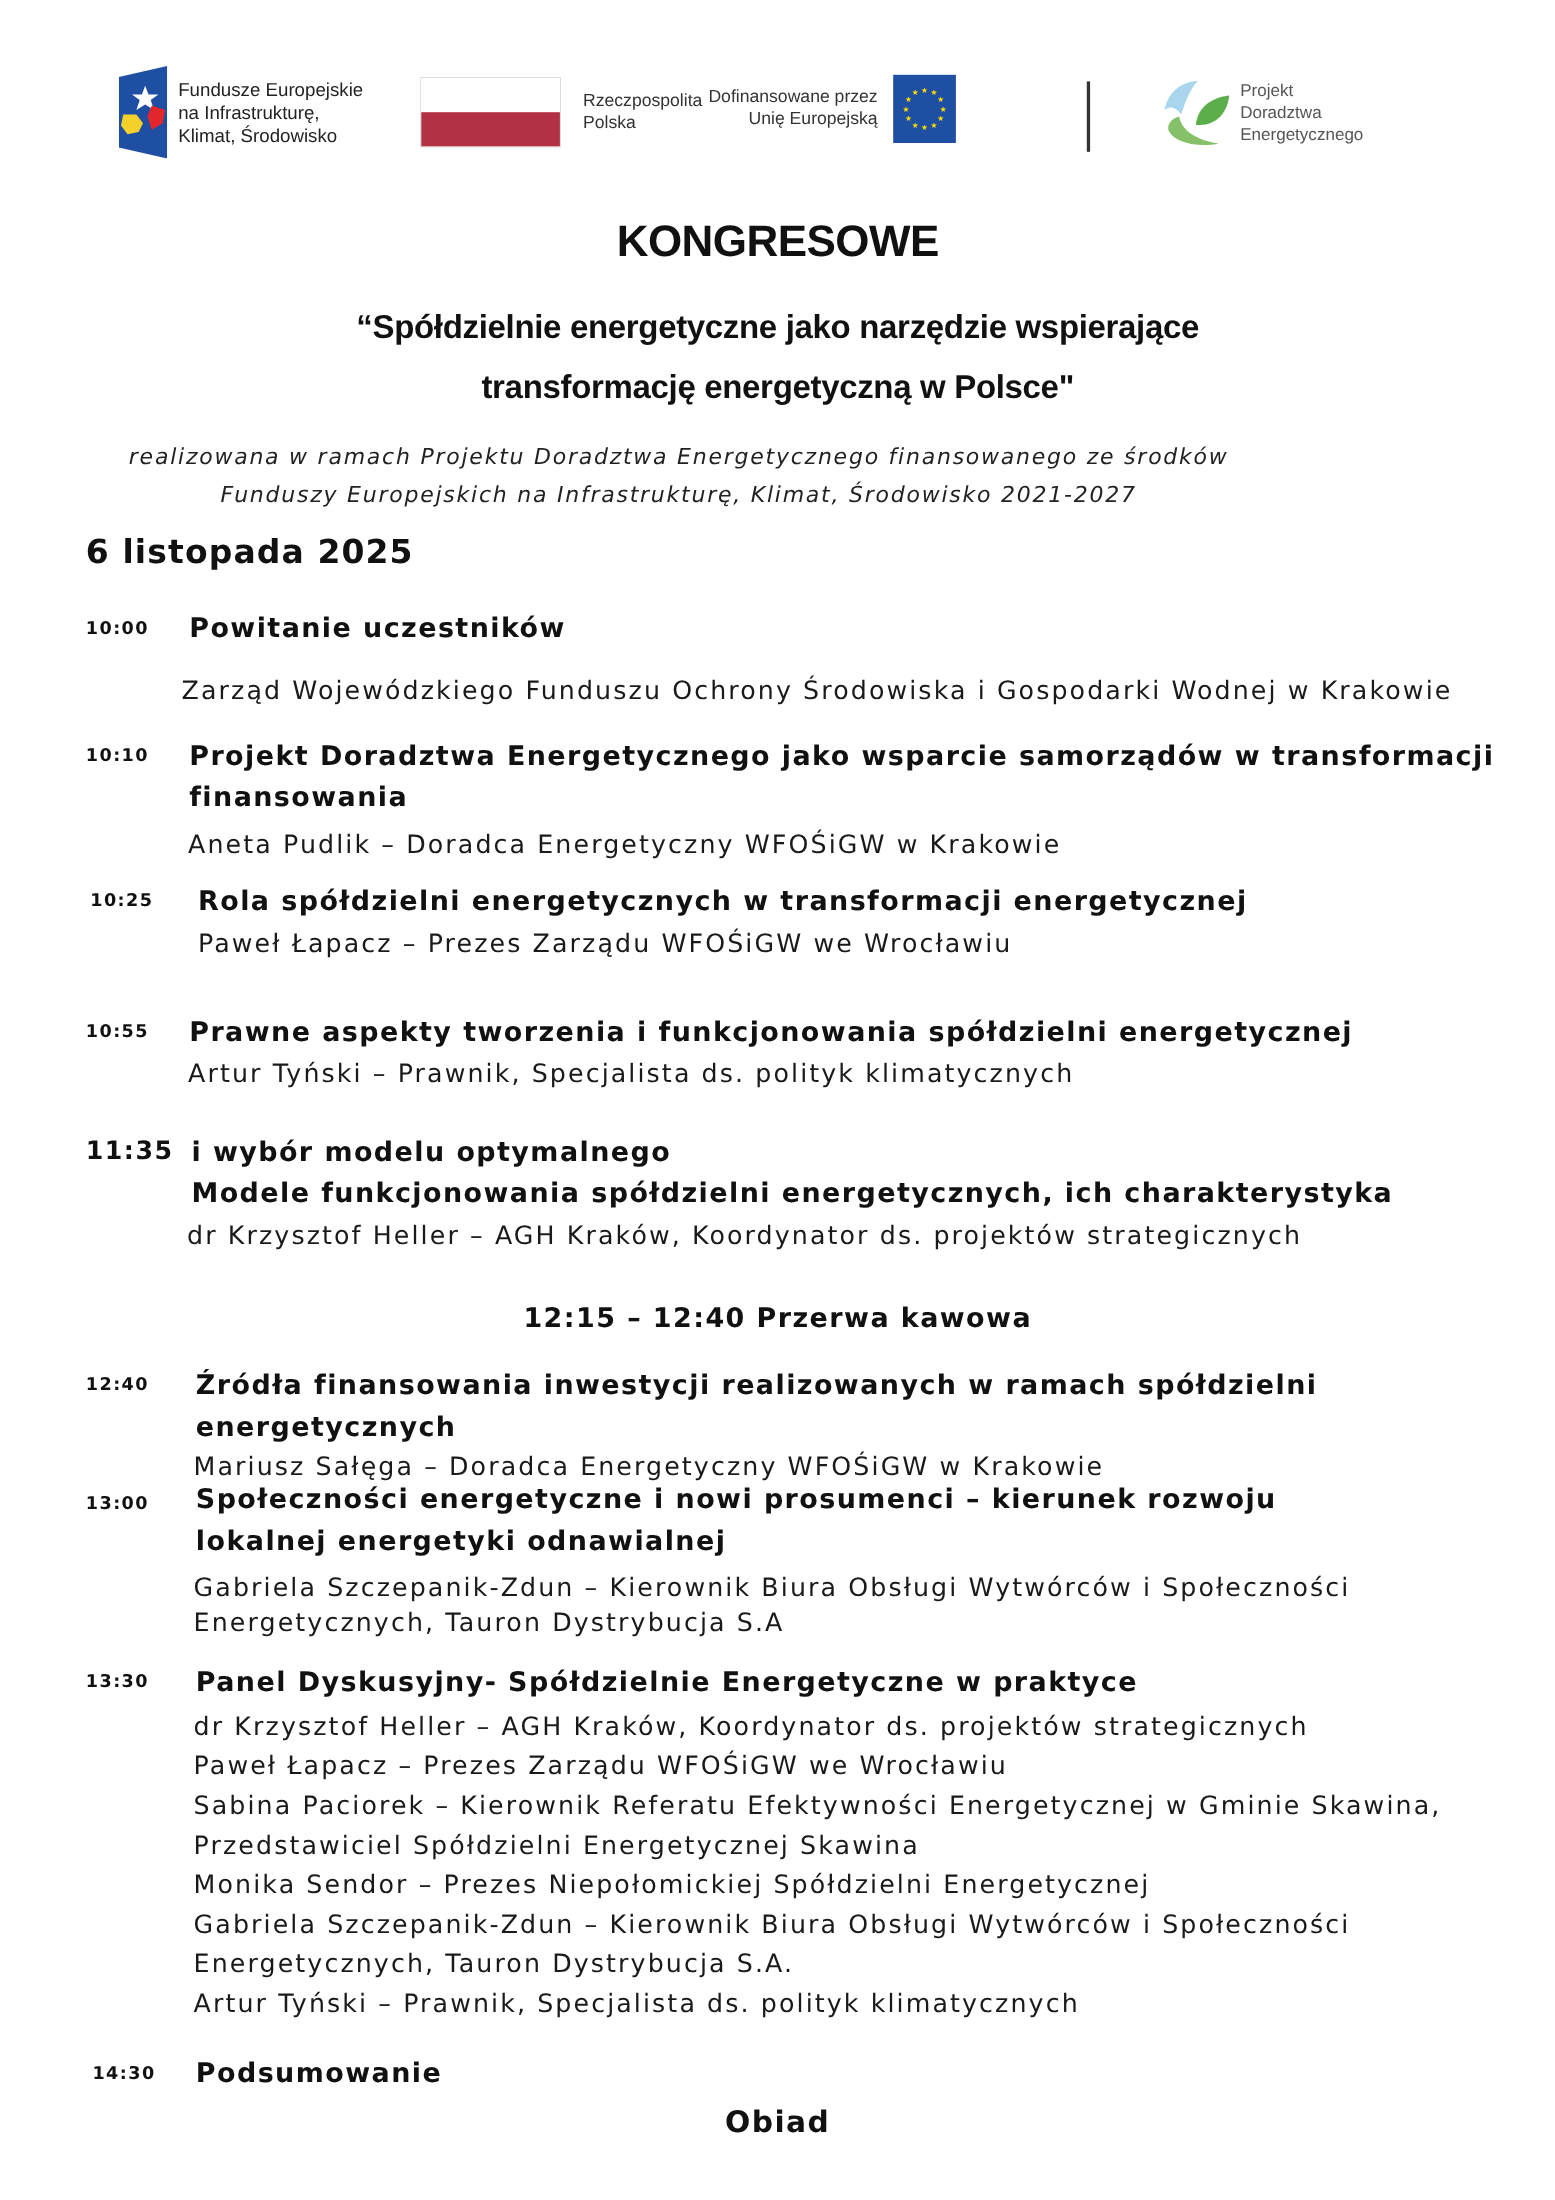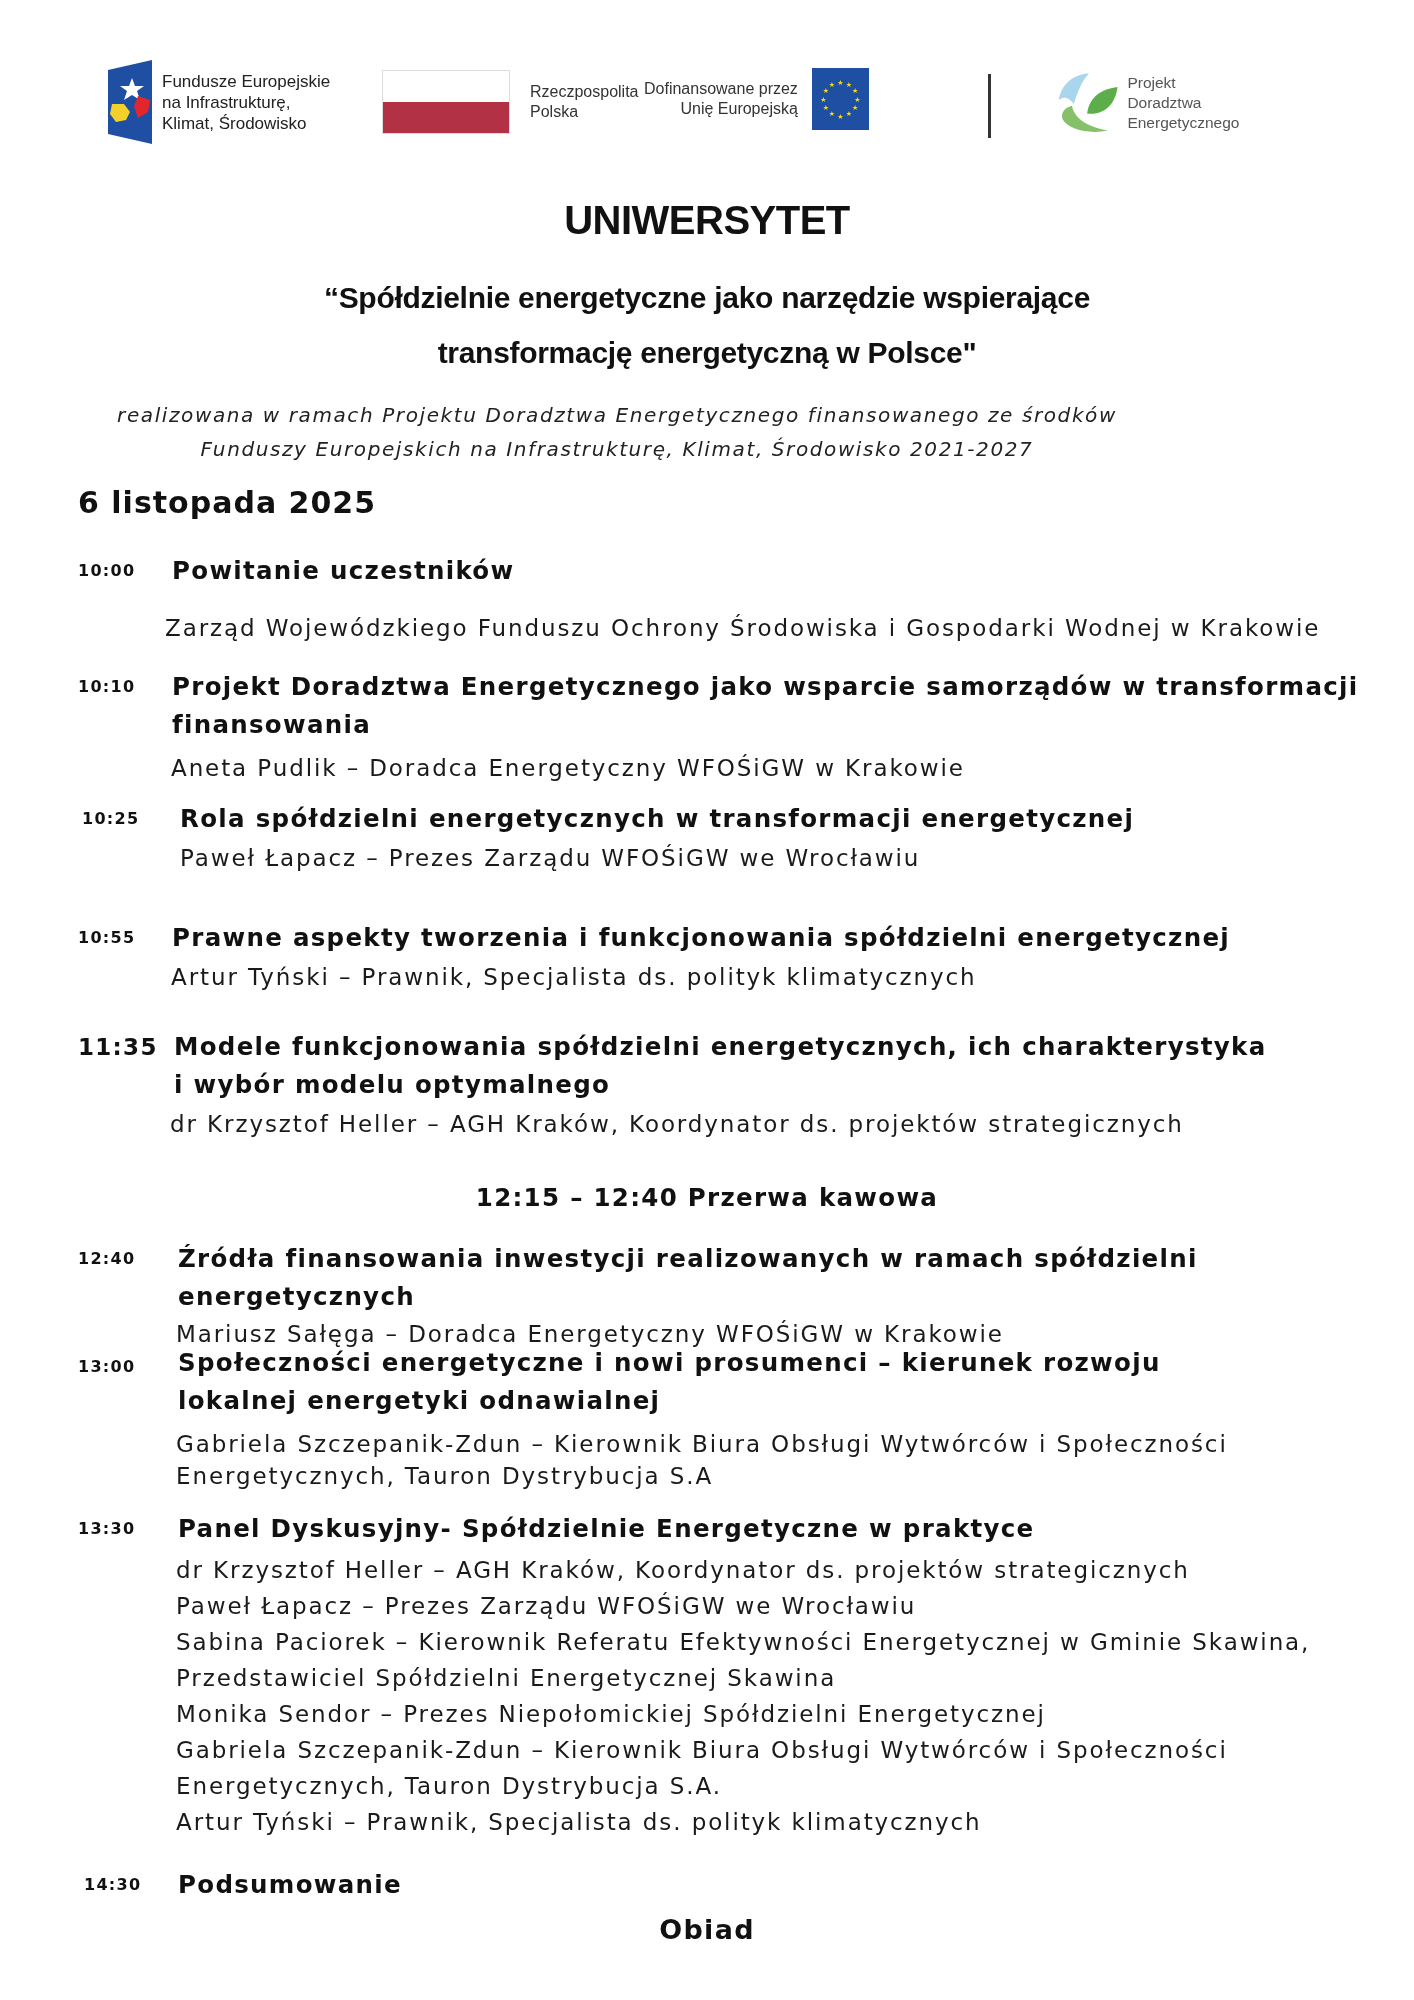--- a/index.html
+++ b/index.html
@@ -126,21 +126,21 @@
       <path d="M20,36 C22,48 34,58 58,62 C40,66 16,62 10,50 C8,44 12,38 20,36 Z" fill="#86c16a"></path>
       <path d="M36,44 C38,26 52,18 68,16 C66,34 54,46 36,44 Z" fill="#5cae4a"></path>
     </svg>
     <div class="logo-text">
       <div>Projekt</div>
       <div>Doradztwa Energetycznego</div>
     </div>
   </div>
 </div>
 
-<div class="title">UNIWERSYTET</div>
+<div class="title">KONGRESOWE</div>
 <div class="subtitle">
   <div>“Spółdzielnie energetyczne jako narzędzie wspierające</div>
   <div>transformację energetyczną w Polsce"</div>
 </div>
 <div class="realized">
   <div>realizowana w ramach Projektu Doradztwa Energetycznego finansowanego ze środków</div>
   <div>Funduszy Europejskich na Infrastrukturę, Klimat, Środowisko 2021-2027</div>
 </div>
 <div class="dateline">
   <span class="date">6 listopada 2025</span>
@@ -178,22 +178,22 @@
       <span class="time">10:55</span>
     <span class="topic" style="margin-left:2px">Prawne aspekty tworzenia i funkcjonowania spółdzielni energetycznej</span>
     </div>
   <div class="speaker speakers" style="margin-top:2px;">Artur Tyński – Prawnik, Specjalista ds. polityk klimatycznych</div>
 </div>
 
 <div class="item" style="top:1028px;">
   <div class="row">
       <span class="time" style="font-weight:700; font-size:23px">11:35</span>
     <div>
+      <div class="topic" style="margin-left:4px">i wybór modelu optymalnego</div>
       <div class="topic" style="margin-left:4px">Modele funkcjonowania spółdzielni energetycznych, ich charakterystyka</div>
-      <div class="topic" style="margin-left:4px">i wybór modelu optymalnego</div>
     </div>
     </div>
   <div class="speaker" style="margin-left:92px; margin-top:2px;">dr Krzysztof Heller – AGH Kraków, Koordynator ds. projektów strategicznych</div>
 </div>
 
 <div class="center-line" style="top:1183px;">12:15 – 12:40 Przerwa kawowa</div>
 
 <div class="item" style="top:1240px;">
   <div class="row">
       <span class="time">12:40</span>

